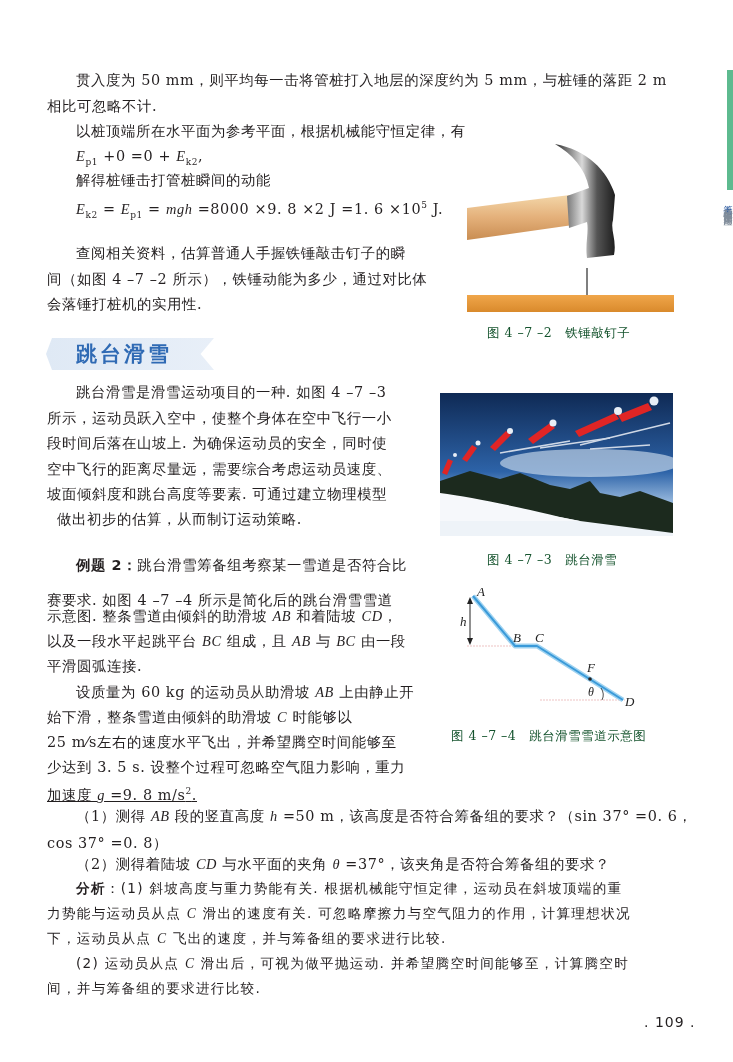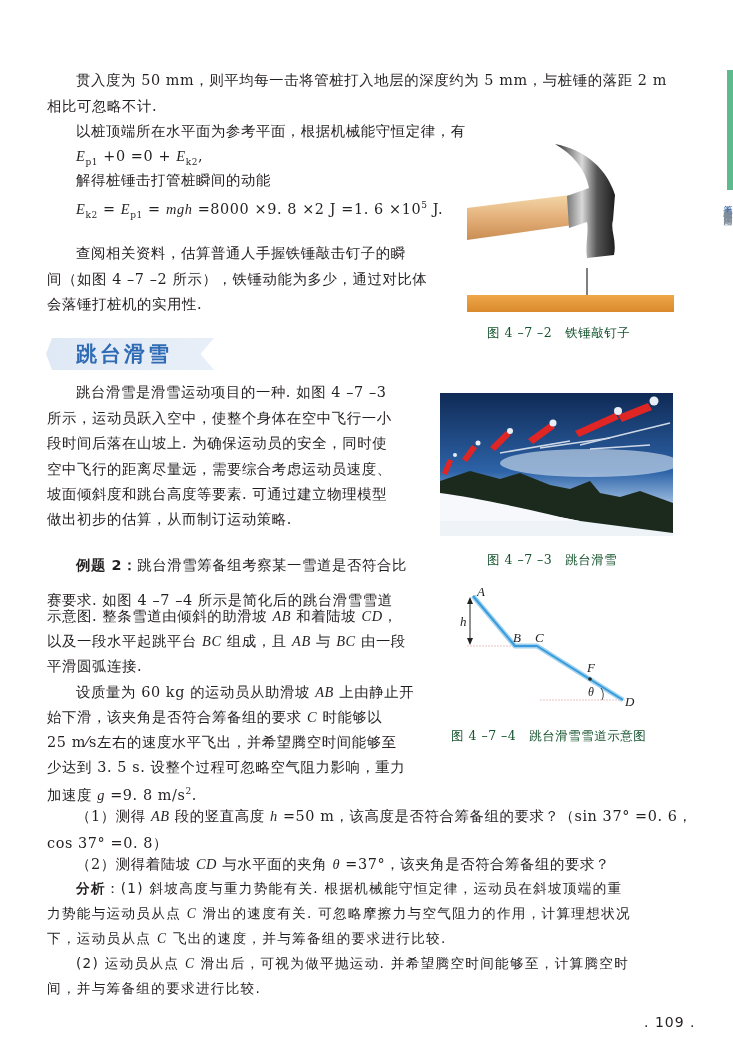--- a/index.html
+++ b/index.html
@@ -96,21 +96,21 @@
 <div class="caption" style="left:487px; top:325px;">图 4 –7 –2　铁锤敲钉子</div>
 
 <div class="banner"></div>
 <div class="banner-title">跳台滑雪</div>
 
 <div class="line indent" style="top:382px;">跳台滑雪是滑雪运动项目的一种. 如图 4 –7 –3</div>
 <div class="line flush" style="top:408px;">所示，运动员跃入空中，使整个身体在空中飞行一小</div>
 <div class="line flush" style="top:433px;">段时间后落在山坡上. 为确保运动员的安全，同时使</div>
 <div class="line flush" style="top:459px;">空中飞行的距离尽量远，需要综合考虑运动员速度、</div>
 <div class="line flush" style="top:484px;">坡面倾斜度和跳台高度等要素. 可通过建立物理模型</div>
-<div class="line flush" style="top:509px;">做出初步的估算，从而制订运动策略.</div>
+<div class="line flush" style="top:509px;margin-left:10px;">做出初步的估算，从而制订运动策略.</div>
 
 <div class="fig-ski">
   <svg width="233" height="143" viewBox="0 0 233 143">
     <defs>
       <linearGradient id="sky" x1="0" y1="0" x2="0" y2="1">
         <stop offset="0" stop-color="#0f2a55"></stop>
           <stop offset="0.55" stop-color="#2d63a8"></stop>
           <stop offset="0.8" stop-color="#a9c7e6"></stop>
           <stop offset="1" stop-color="#e6eef8"></stop>
       </linearGradient>
@@ -146,24 +146,24 @@
 </div>
 <div class="caption" style="left:487px; top:552px;">图 4 –7 –3　跳台滑雪</div>
 
 <div class="line indent" style="top:555px;"><span class="bold">例题 2：</span><span>跳台滑雪筹备组考察某一雪道是否符合比</span></div>
 <div class="line flush" style="top:590px;">赛要求. 如图 4 –7 –4 所示是简化后的跳台滑雪雪道</div>
 <div class="line flush" style="top:606px;"><span>示意图. 整条雪道由倾斜的助滑坡 </span><span class="ital">AB</span><span> 和着陆坡 </span><span class="ital">CD</span><span>，</span></div>
 <div class="line flush" style="top:631px;"><span>以及一段水平起跳平台 </span><span class="ital">BC</span><span> 组成，且 </span><span class="ital">AB</span><span> 与 </span><span class="ital">BC</span><span> 由一段</span></div>
 <div class="line flush" style="top:656px;">平滑圆弧连接.</div>
 
 <div class="line indent" style="top:682px;"><span>设质量为 60 kg 的运动员从助滑坡 </span><span class="ital">AB</span><span> 上由静止开</span></div>
-<div class="line flush" style="top:707px;"><span>始下滑，该夹角是否符合筹备组的要求 </span><span class="ital">C</span><span> 时能够以</span></div>
+<div class="line flush" style="top:707px;"><span>始下滑，整条雪道由倾斜的助滑坡 </span><span class="ital">C</span><span> 时能够以</span></div>
 <div class="line flush" style="top:732px;">25 m⁄s左右的速度水平飞出，并希望腾空时间能够至</div>
 <div class="line flush" style="top:757px;">少达到 3. 5 s. 设整个过程可忽略空气阻力影响，重力</div>
-<div class="line flush" style="top:781px;"><span>加速度 </span><span class="ital">g</span><span> =9. 8 m/s</span><sup>2</sup><span>.</span></div>
+<div class="line flush" style="top:781px;text-decoration:underline;"><span>加速度 </span><span class="ital">g</span><span> =9. 8 m/s</span><sup>2</sup><span>.</span></div>
 
 <div class="fig-diagram">
   <svg width="200" height="130" viewBox="0 0 200 130">
     <line x1="12" y1="64" x2="62" y2="64" stroke="#e8b4b4" stroke-width="0.8" stroke-dasharray="2,1"></line>
     <line x1="85" y1="118" x2="170" y2="118" stroke="#e8b4b4" stroke-width="0.8" stroke-dasharray="2,1"></line>
     <path d="M18 14 L60 64 L82 64 L168 118" fill="none" stroke="#9ed2f0" stroke-width="5" stroke-linejoin="round"></path>
     <path d="M18 14 L60 64 L82 64 L168 118" fill="none" stroke="#3a9ad9" stroke-width="2" stroke-linejoin="round"></path>
     <line x1="15" y1="18" x2="15" y2="60" stroke="#222" stroke-width="1"></line>
     <path d="M12 22 L15 15 L18 22 Z" fill="#222"></path>
     <path d="M12 56 L15 63 L18 56 Z" fill="#222"></path>

